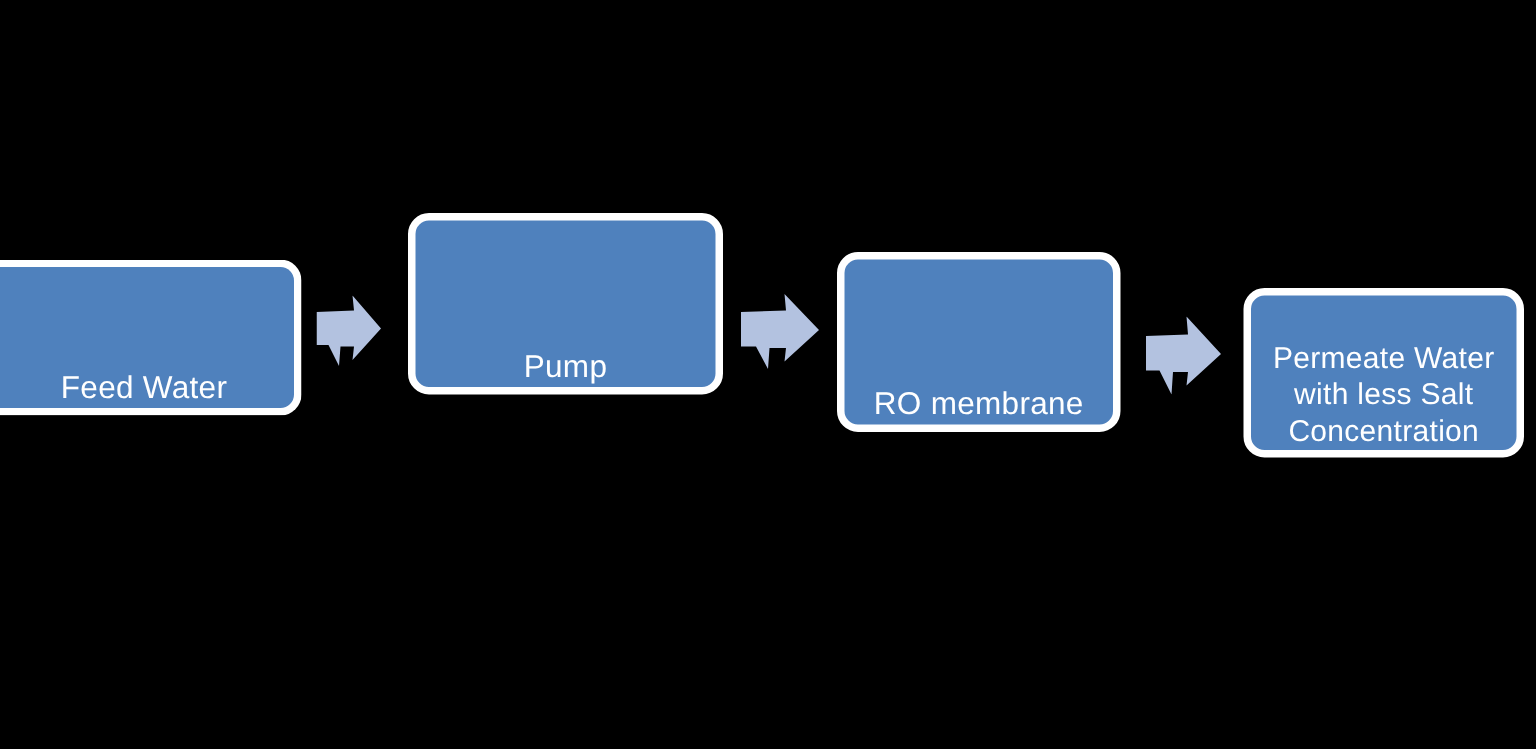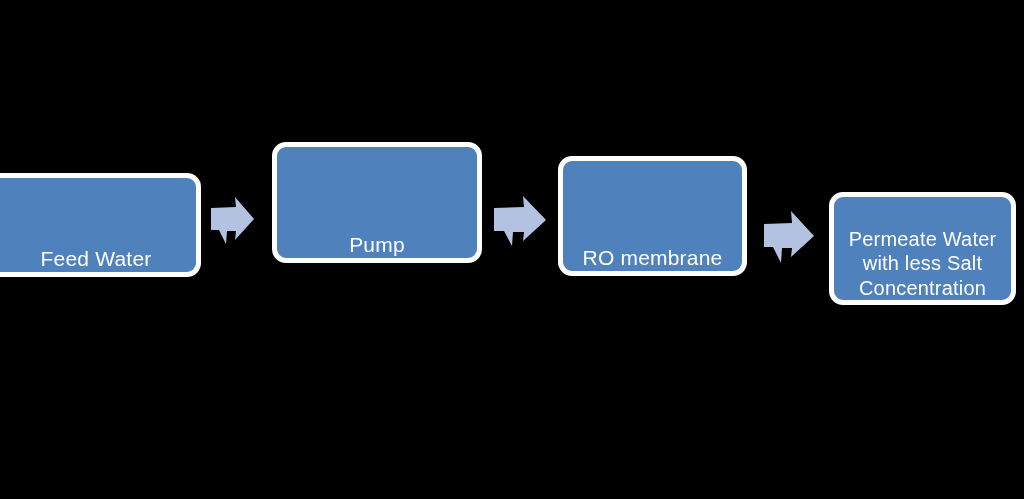--- a/index.html
+++ b/index.html
@@ -48,21 +48,21 @@
   }
   #node-feed-water .node-label { padding-left: 18px; margin-top: 40px; }
   #node-pump {
     left: 272px;
     top: 142px;
     width: 210px;
     height: 121px;
   }
   #node-ro-membrane {
     left: 558px;
-    top: 156px;
+    top: 168px;
     width: 189px;
     height: 120px;
   }
   #node-permeate-water {
     left: 829px;
     top: 192px;
     width: 187px;
     height: 113px;
   }
   #node-permeate-water .node-label { font-size: 20px; margin-top: 24px; }

